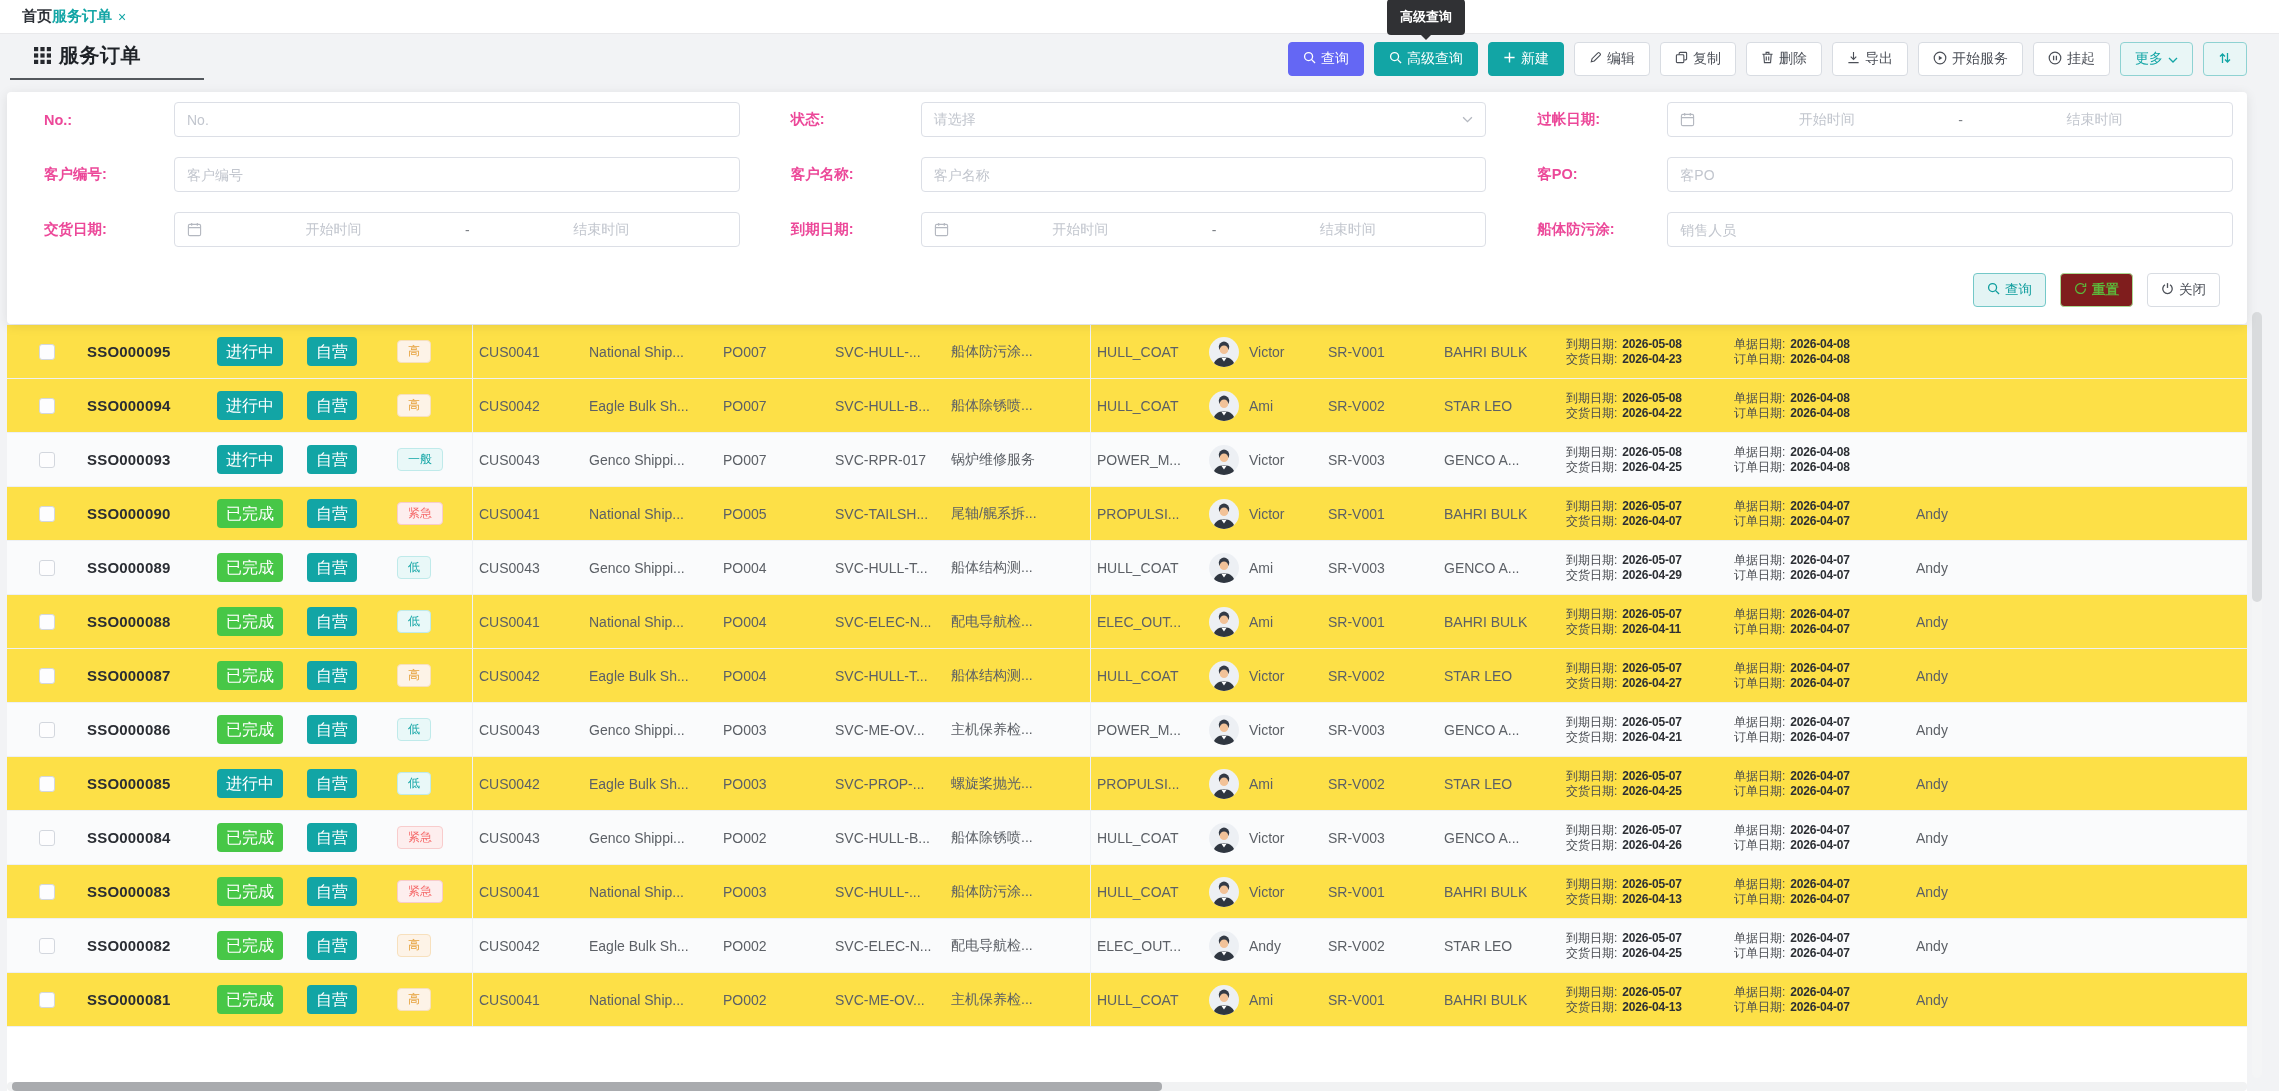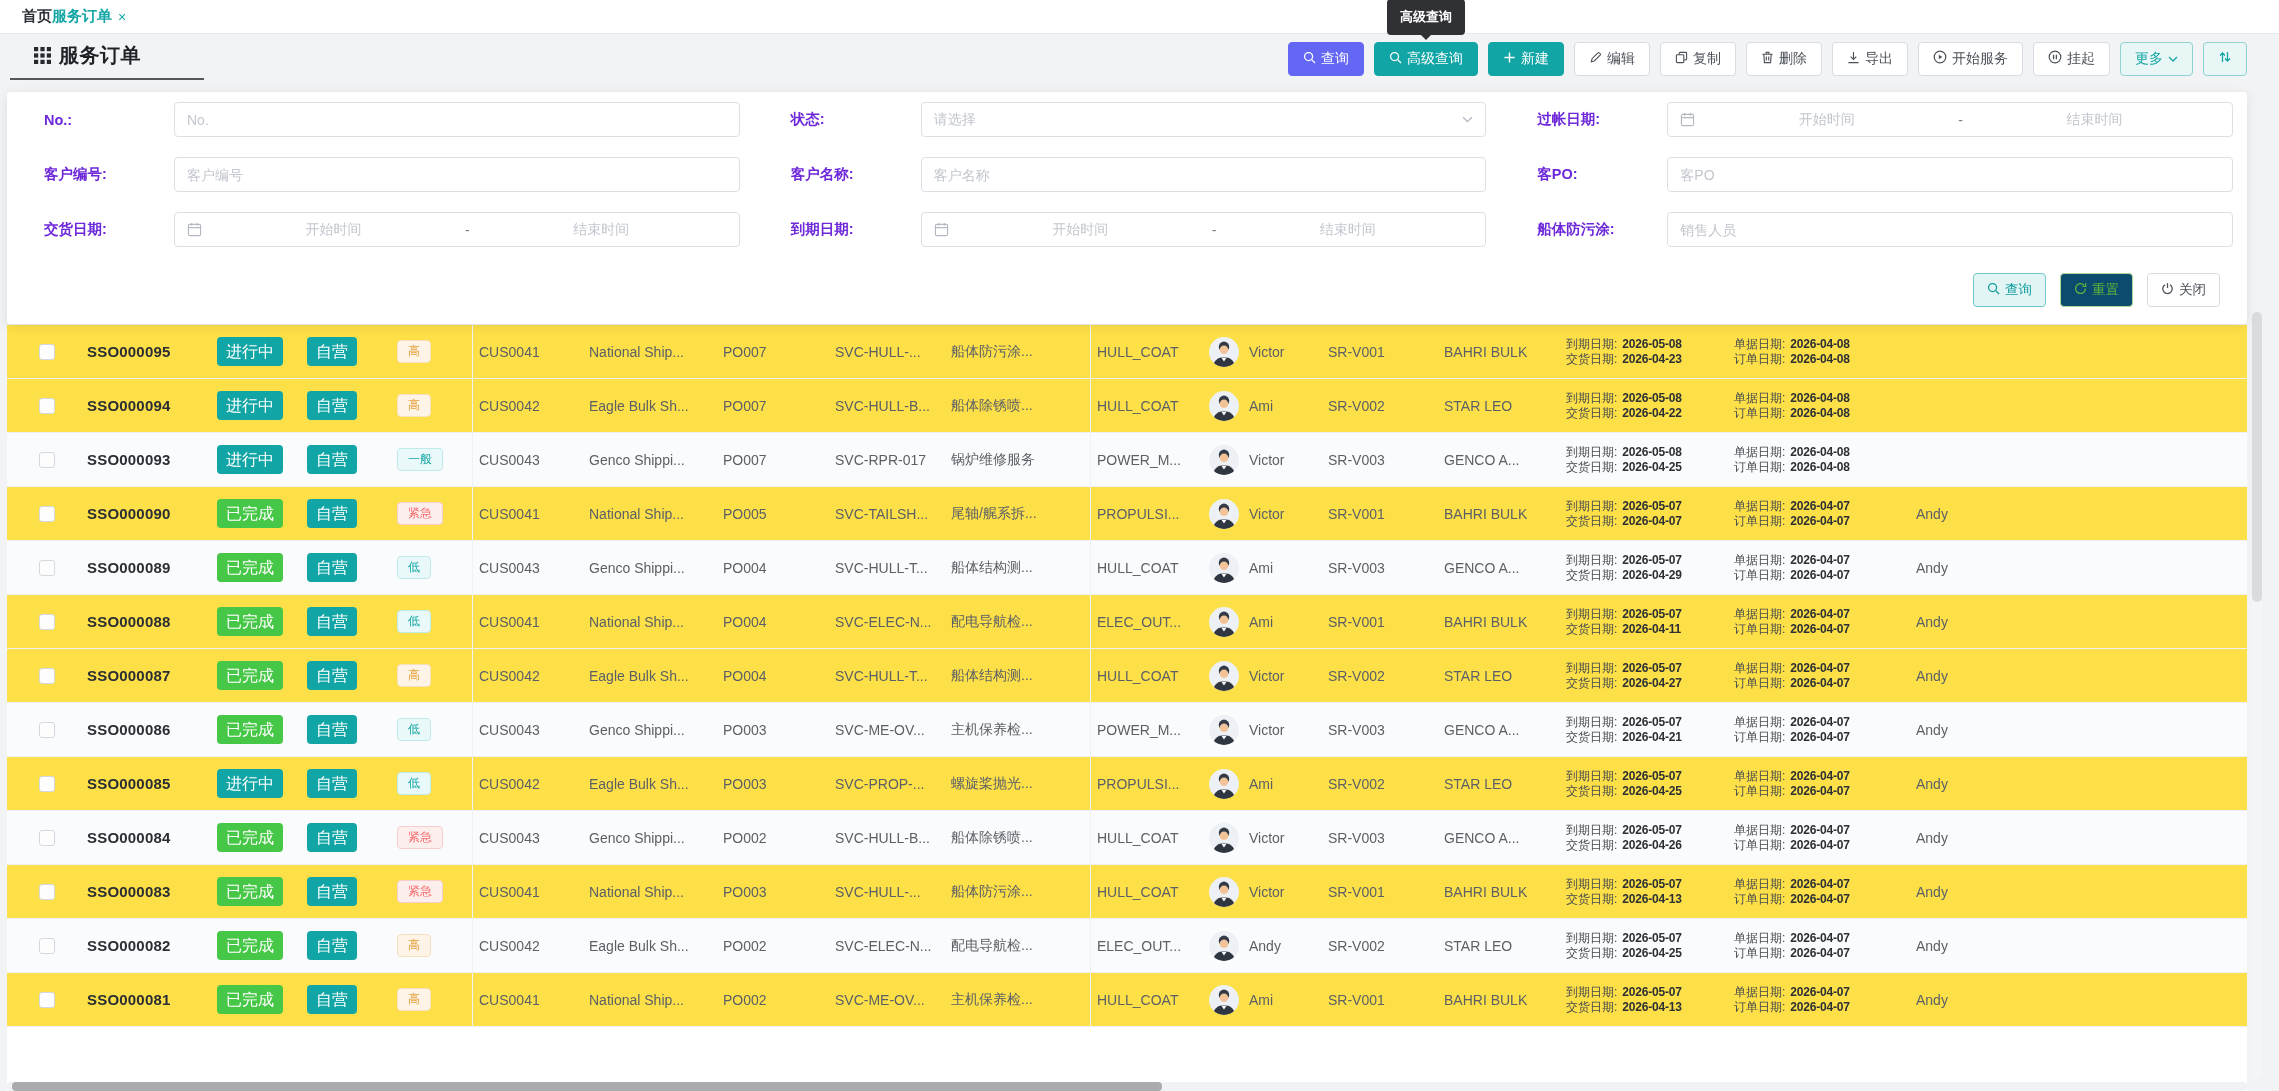--- a/index.html
+++ b/index.html
@@ -12,46 +12,46 @@
 .tab.active { color:#12a5a5; }
 .tab-close { font-weight:400; font-size:14px; line-height:1; }
 
 
 .header-row { display:flex; justify-content:space-between; align-items:center; padding:6px 32px 4px 0; height:48px; }
 .title-wrap { margin-left:10px; width:194px; border-bottom:2px solid #54585d; padding:4px 0 9px 24px; display:flex; align-items:center; gap:8px; }
 .title-text { font-size:20px; font-weight:700; color:#1e2227; letter-spacing:0.5px; }
 .grid-icon { display:inline-flex; color:#26292e; }
 
 .toolbar { display:flex; gap:10px; align-items:center; }
-.tbtn { height:34px; padding:0 14px; border-radius:4px; border:1px solid #d8dce2; background:#fff; color:#4c5058; font-size:14px; display:inline-flex; align-items:center; gap:5px; cursor:pointer; font-family:Liberation Mono, monospace; white-space:nowrap; position:relative; }
+.tbtn { height:34px; padding:0 14px; border-radius:4px; border:1px solid #d8dce2; background:#fff; color:#4c5058; font-size:14px; display:inline-flex; align-items:center; gap:5px; cursor:pointer; font-family:Liberation Sans, sans-serif; white-space:nowrap; position:relative; }
 .tbtn svg { flex:none; }
 .tbtn.primary-purple { background:#6467f4; border-color:#6467f4; color:#fff; }
 .tbtn.primary-teal { background:#12a5a5; border-color:#12a5a5; color:#fff; }
 .tbtn.soft-teal { background:#e9f6f6; border-color:#8ed2d2; color:#12a5a5; }
 
 .tooltip { position:absolute; bottom:calc(100% + 8px); left:50%; transform:translateX(-50%); background:#303134; color:#fff; font-size:13px; font-weight:700; padding:9px 13px; border-radius:4px; white-space:nowrap; z-index:20; }
 .tooltip:after { content:""; position:absolute; top:100%; left:50%; margin-left:-5px; border:5px solid transparent; border-top-color:#303134; }
 
 
 .panel { margin:10px 32px 0 7px; background:#fff; border-radius:4px; box-shadow:0 2px 12px rgba(0,0,0,0.09); padding-top:10px; position:relative; z-index:5; }
 .frow { display:grid; grid-template-columns:1fr 1fr 1fr; margin-bottom:20px; }
 .fcell { display:flex; align-items:center; padding-left:37px; padding-right:14px; }
-.flabel { flex:0 0 130px; font-size:14.5px; font-weight:700; color:#6d28d9; }
+.flabel { flex:0 0 130px; font-size:14.5px; font-weight:700; color:#ec4899; }
 .ffield { flex:1; height:35px; border:1px solid #dcdfe6; border-radius:4px; display:flex; align-items:center; padding:0 12px; background:#fff; font-size:14px; color:#c2c6ce; }
 input.ffield { color:#5c6066; outline:none; font-family:inherit; }
 input.ffield::placeholder { color:#c2c6ce; }
 .fselect .chev { margin-left:auto; color:#b4b8c0; display:inline-flex; }
 .fdate { gap:6px; }
 .fdate .cal { color:#b4b8c0; display:inline-flex; }
 .fdate .dph { flex:1; text-align:center; }
 .fdate .dsep { color:#7d8187; }
 .pbtns { display:flex; justify-content:flex-end; gap:14px; padding:6px 27px 17px; }
 .pbtn { height:34px; padding:0 13px; border-radius:4px; font-size:13.5px; display:inline-flex; align-items:center; gap:5px; cursor:pointer; border:1px solid; font-family:inherit; }
 .pbtn.query { background:#e3f4f4; border-color:#74c8c8; color:#0f9d9d; }
-.pbtn.reset { background:#0c4a6e; border-color:#aada92; color:#5cb63a; }
+.pbtn.reset { background:#7f1d1d; border-color:#aada92; color:#5cb63a;font-weight:bold; }
 .pbtn.close { background:#fff; border-color:#d8dce2; color:#4c5058; }
 
 
 .table { margin:0 32px 0 7px; background:#fff; height:778px; border-top:1px solid #eceff4; }
 .trow { display:grid; grid-template-columns:30px 142px 96px 88px 84px 110px 134px 112px 120px 142px 118px 113px 116px 122px 168px 182px 1fr; align-items:center; height:54px; border-bottom:1px solid #edf0f4; padding-left:26px; font-size:14px; color:#5c6066; background:#fde047; cursor:pointer; }
 .trow.striped { background:#fafbfc; }
 .c { overflow:hidden; white-space:nowrap; padding-left:6px; }
 .c-order { font-size:15px; font-weight:700; color:#2a2d33; padding-left:24px; letter-spacing:0.2px; }
 .c-status { padding-left:12px; }
 .c-pri { align-self:stretch; display:flex; align-items:center; border-right:1px solid #eef1f5; padding-left:8px; }

